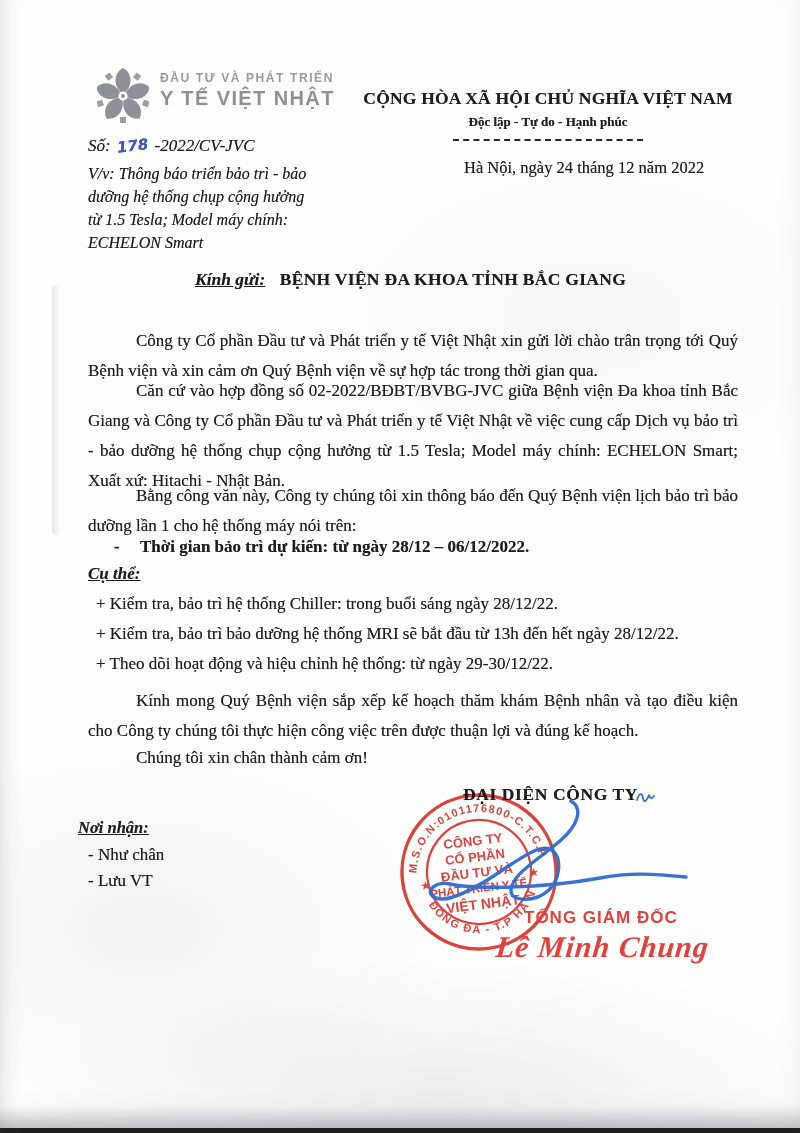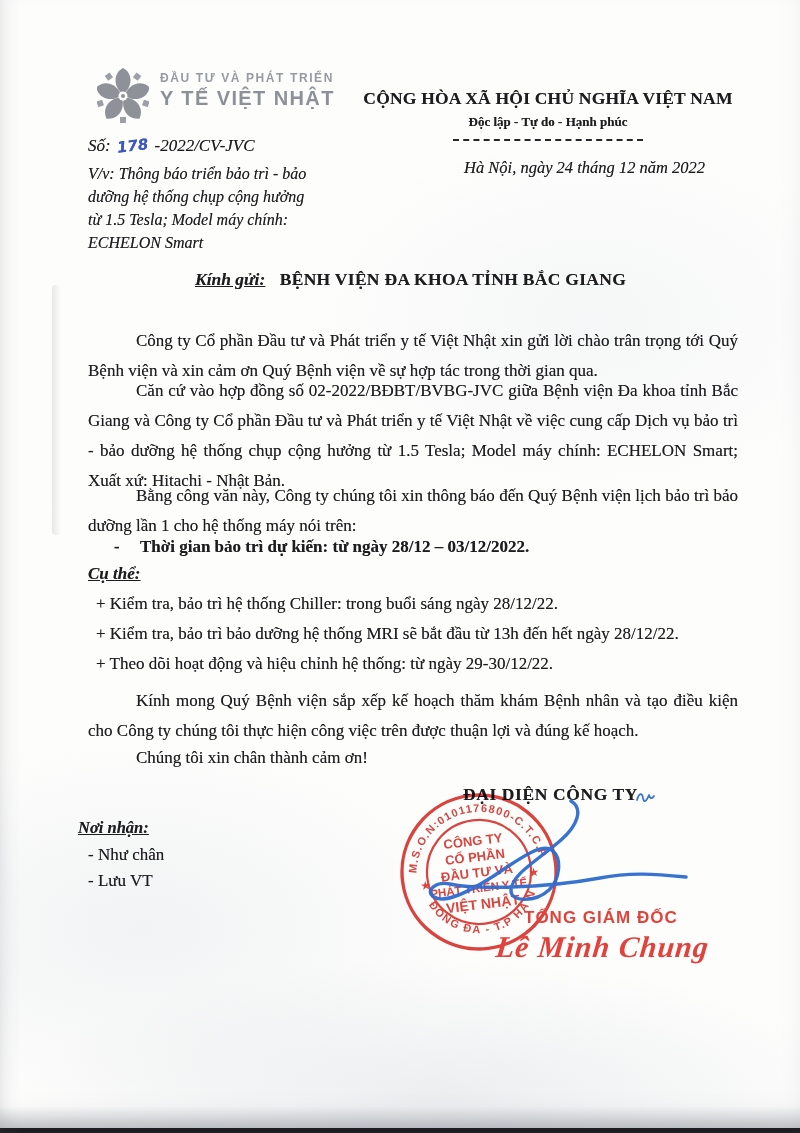--- a/index.html
+++ b/index.html
@@ -20,21 +20,21 @@
   
   .logo-text1{font-family:"Liberation Sans",sans-serif;font-size:12px;font-weight:600;letter-spacing:1.6px;color:#969aa1;}
   .logo-text2{font-family:"Liberation Sans",sans-serif;font-size:20px;font-weight:bold;letter-spacing:1.4px;color:#8c9097;margin-top:2px;}
   .nat1{font-size:17.5px;font-weight:bold;letter-spacing:0.2px;text-align:center;}
   .nat2{font-size:13px;font-weight:bold;text-align:center;margin-top:5px;}
   .nat-sep{width:190px;border-top:2.6px dashed #25252a;margin:9px auto 0 auto;height:0;}
   .ref-line{font-size:17px;font-style:italic;}
   .hand-num{font-family:"DejaVu Sans",sans-serif;font-style:italic;font-weight:bold;font-size:15px;
     color:#3a58c9;display:inline-block;transform:rotate(-7deg);margin:0 2px;}
   .subject{font-size:16px;font-style:italic;line-height:23px;}
-  .date-line{font-size:16.5px;font-style:italic;}
+  .date-line{font-size:16.5px;}
   
   .recipient{font-size:17.5px;}
   .recipient .lbl{font-weight:bold;font-style:italic;text-decoration:underline;margin-right:10px;}
   .recipient .nm{font-weight:bold;letter-spacing:0.3px;}
   
   .para{width:650px;font-size:17px;line-height:30px;text-align:justify;}
   .indent{text-indent:48px;}
   .bullet-line{font-size:17px;font-weight:bold;}
   .bullet-line .mk{display:inline-block;width:26px;}
   .cuthe{font-size:17px;font-weight:bold;font-style:italic;text-decoration:underline;}
@@ -110,21 +110,21 @@
   <div class="abs recipient ink" style="left:195px;top:269px;">
     <span class="lbl">Kính gửi:</span>
     <span class="nm">BỆNH VIỆN ĐA KHOA TỈNH BẮC GIANG</span>
   </div>
 
   <div class="abs para indent ink" style="left:88px;top:326px;">Công ty Cổ phần Đầu tư và Phát triển y tế Việt Nhật xin gửi lời chào trân trọng tới Quý Bệnh viện và xin cảm ơn Quý Bệnh viện về sự hợp tác trong thời gian qua.</div>
   <div class="abs para indent ink" style="left:88px;top:376px;">Căn cứ vào hợp đồng số 02-2022/BĐBT/BVBG-JVC giữa Bệnh viện Đa khoa tỉnh Bắc Giang và Công ty Cổ phần Đầu tư và Phát triển y tế Việt Nhật về việc cung cấp Dịch vụ bảo trì - bảo dưỡng hệ thống chụp cộng hưởng từ 1.5 Tesla; Model máy chính: ECHELON Smart; Xuất xứ: Hitachi - Nhật Bản.</div>
   <div class="abs para indent ink" style="left:88px;top:481px;">Bằng công văn này, Công ty chúng tôi xin thông báo đến Quý Bệnh viện lịch bảo trì bảo dưỡng lần 1 cho hệ thống máy nói trên:</div>
 
   <div class="abs bullet-line ink" style="left:114px;top:537px;">
-    <span class="mk">-</span><span>Thời gian bảo trì dự kiến: từ ngày 28/12 – 03/12/2022.</span>
+    <span class="mk">-</span><span>Thời gian bảo trì dự kiến: từ ngày 28/12 – 06/12/2022.</span>
   </div>
 
   <div class="abs cuthe ink" style="left:88px;top:564px;">Cụ thể:</div>
 
   <div class="abs detail ink" style="left:96px;top:589px;width:660px;">
     <div>+ Kiểm tra, bảo trì hệ thống Chiller: trong buổi sáng ngày 28/12/22.</div>
     <div>+ Kiểm tra, bảo trì bảo dưỡng hệ thống MRI sẽ bắt đầu từ 13h đến hết ngày 28/12/22.</div>
     <div>+ Theo dõi hoạt động và hiệu chỉnh hệ thống: từ ngày 29-30/12/22.</div>
   </div>
 

